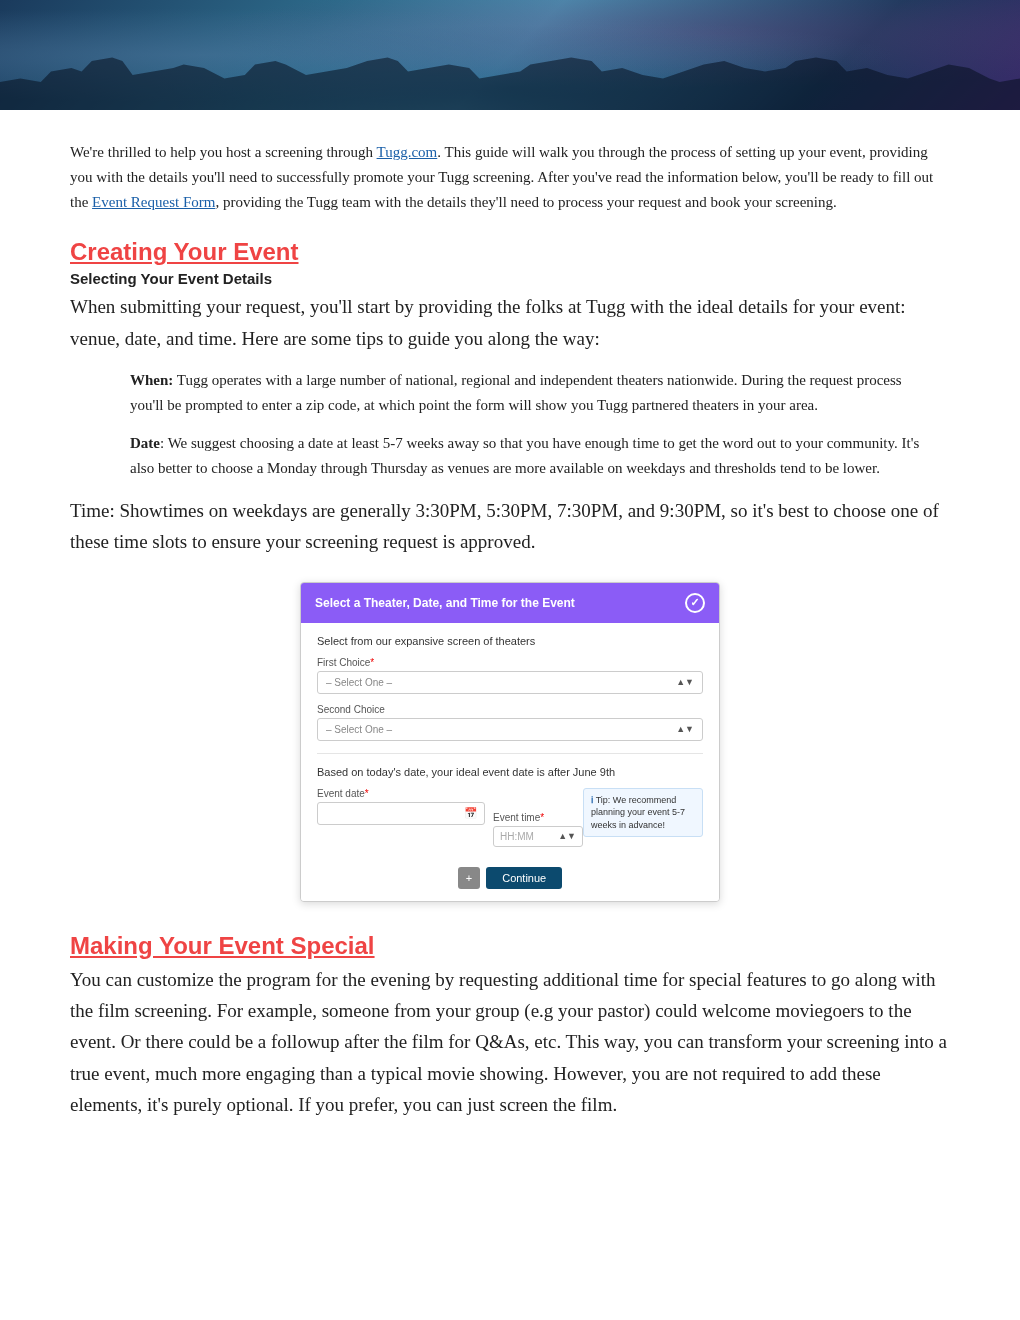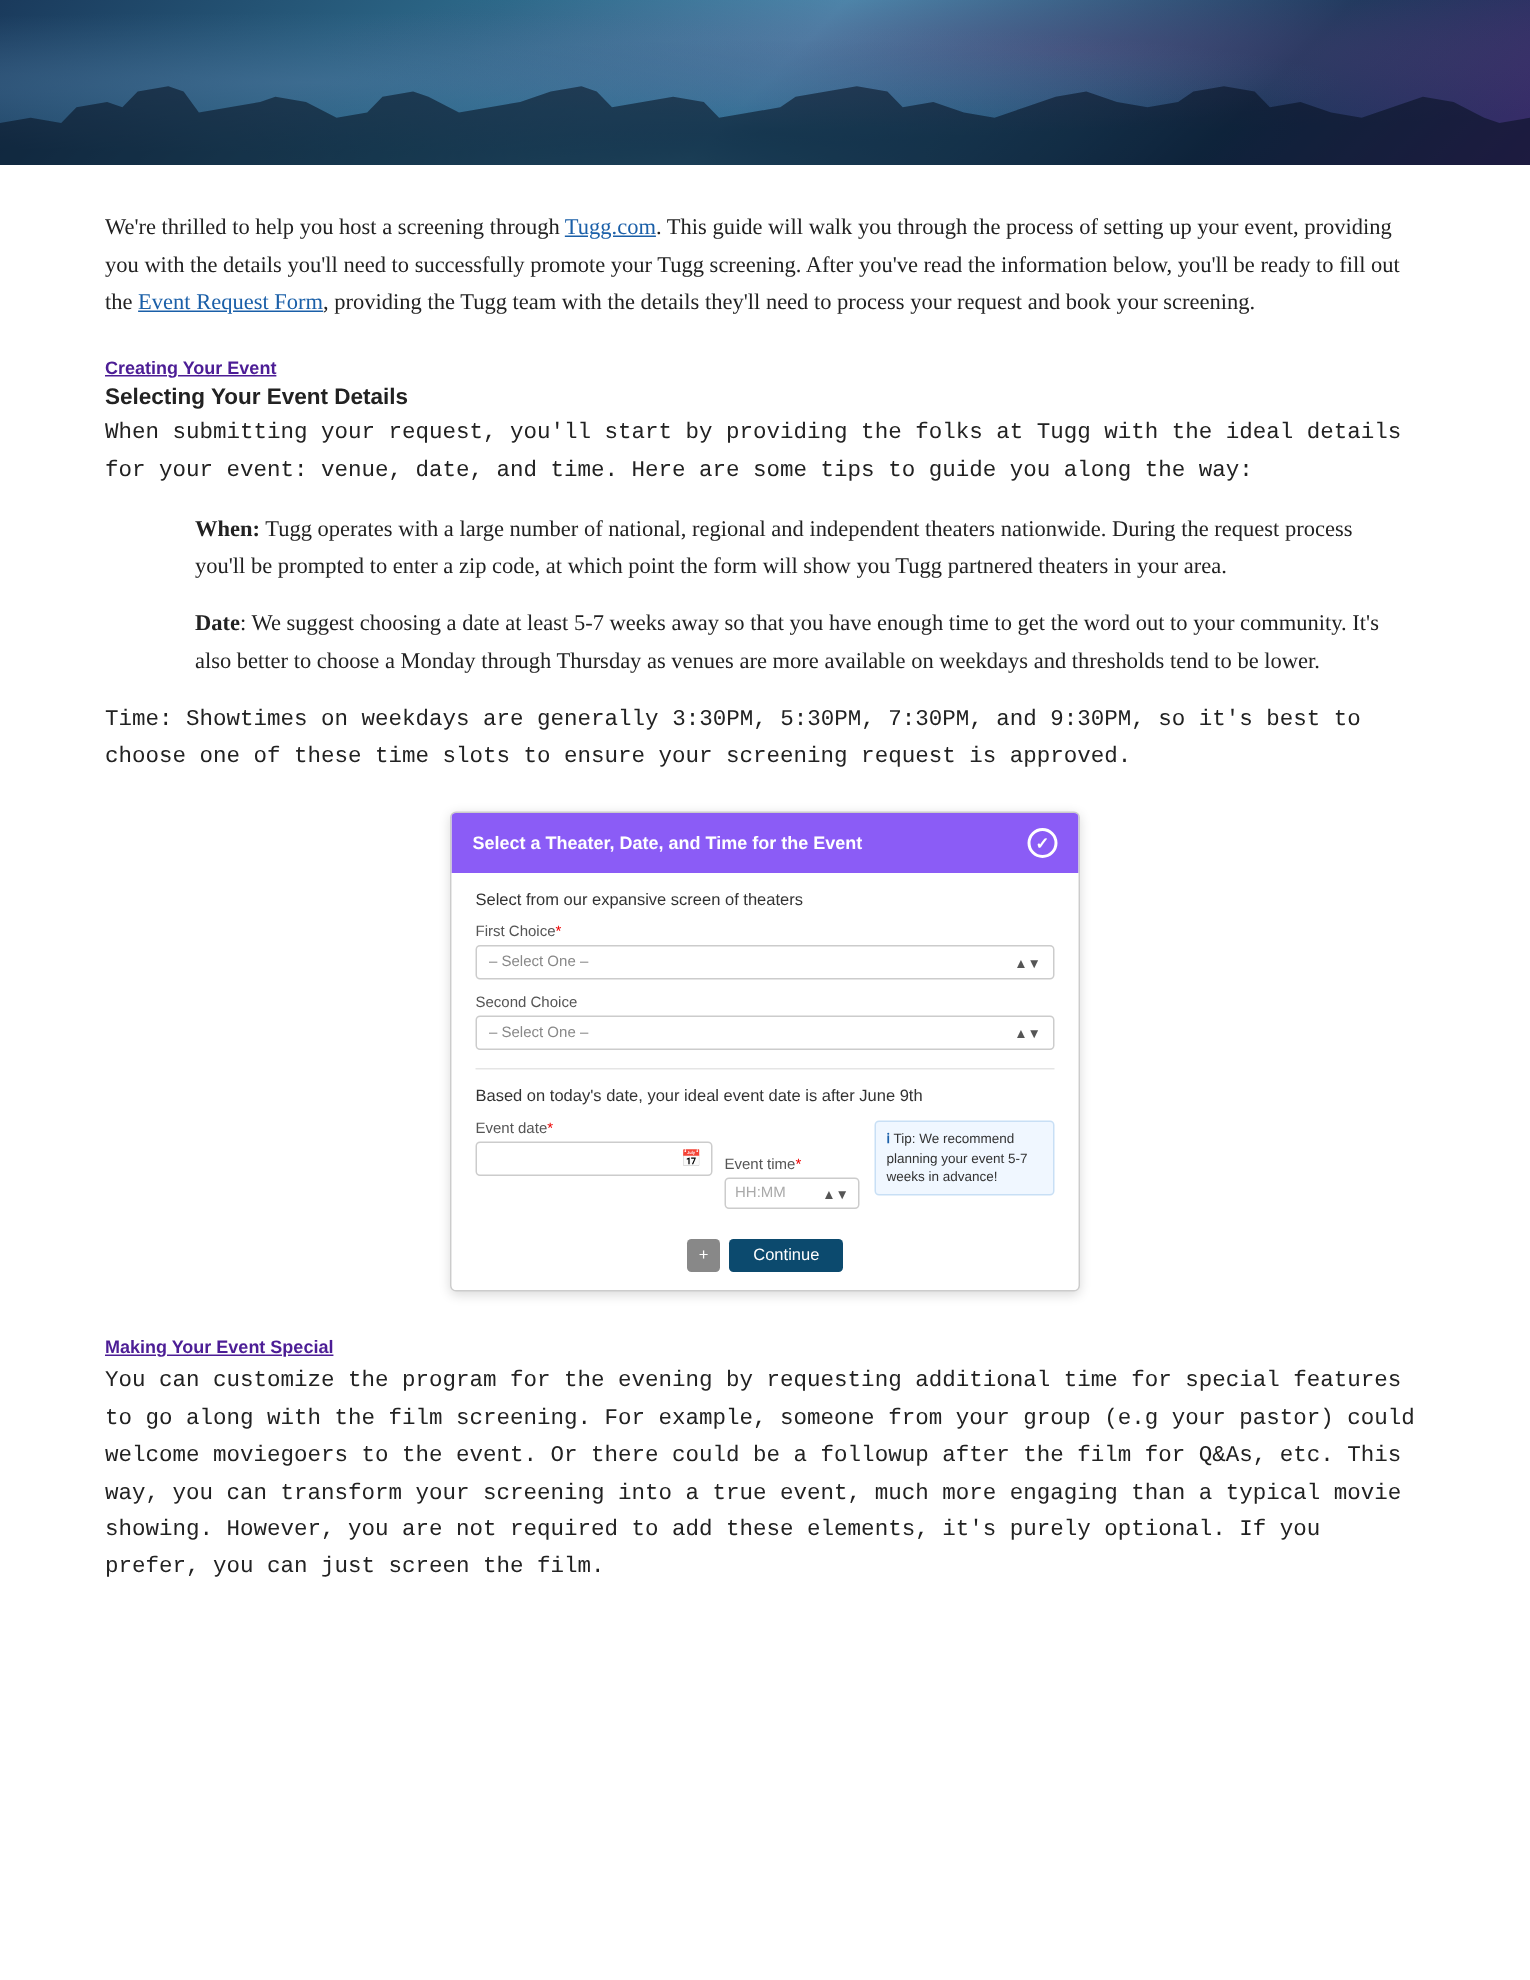--- a/index.html
+++ b/index.html
@@ -65,38 +65,37 @@
     .intro-paragraph {
       margin-bottom: 24px;
       line-height: 1.65;
       font-size: 15px;
     }
     .intro-paragraph a {
       color: #1a5fa8;
       text-decoration: underline;
     }
     .section-heading {
-      font-size: 12px;
+      font-size: 24px;
       font-weight: bold;
       text-decoration: underline;
       margin-bottom: 4px;
-      color: #4c1d95;
+      color: #ef4444;
       font-family: Arial, Helvetica, sans-serif;
     }
     .sub-heading {
       font-size: 15px;
       font-weight: bold;
       margin-bottom: 4px;
       font-family: Arial, Helvetica, sans-serif;
     }
     .body-text {
       line-height: 1.65;
       margin-bottom: 14px;
-      font-size: 15px;
-      font-family: Liberation Mono, monospace;
+      font-size: 19px;
     }
     .indented-block {
       margin-left: 60px;
       margin-right: 20px;
       margin-bottom: 14px;
       line-height: 1.65;
       font-size: 15px;
     }
     .indented-block .label {
       font-weight: bold;
@@ -173,21 +172,20 @@
       color: #555;
     }
     .divider-line {
       border: none;
       border-top: 1px solid #e5e5e5;
       margin: 12px 0;
     }
     .date-tip-row {
       display: flex;
       align-items: flex-start;
-      gap: 10px;
     }
     .date-time-group {
       display: flex;
       gap: 8px;
       flex: 1;
     }
     .date-field-wrap {
       flex: 1;
     }
     .time-field-wrap {

